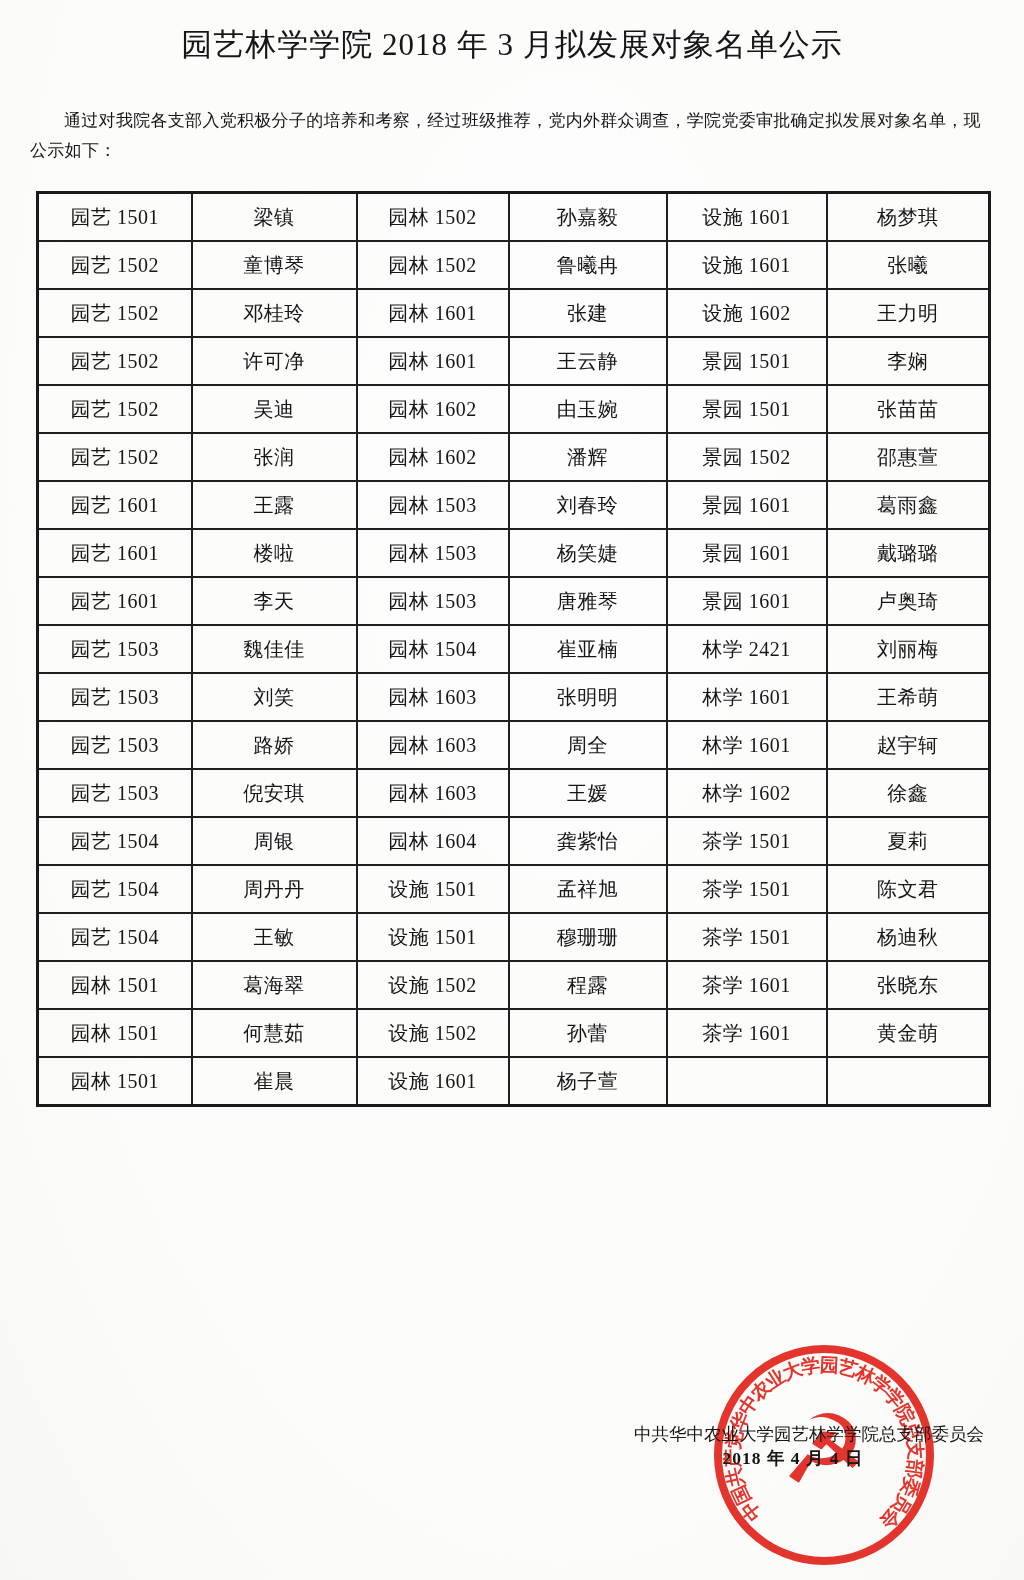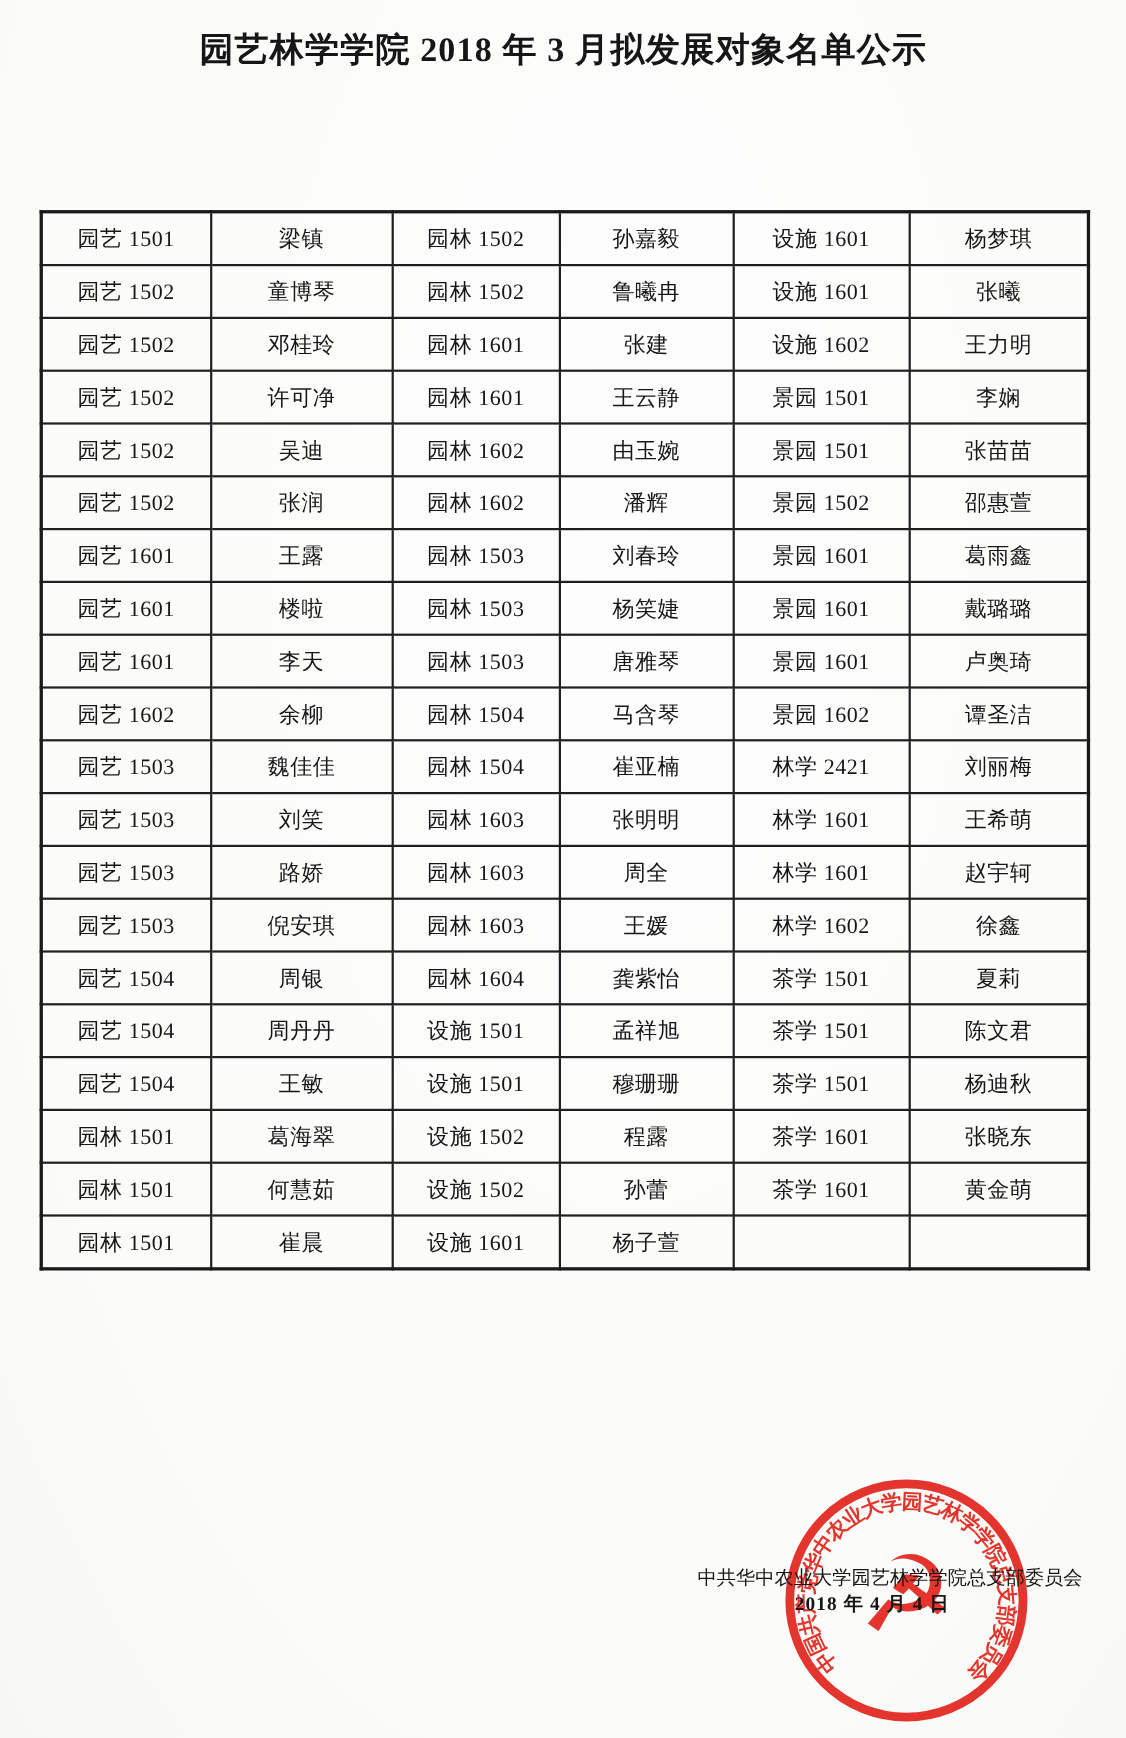--- a/index.html
+++ b/index.html
@@ -9,21 +9,21 @@
     margin:0 auto;
     background:#fcfcfb;
     background-image: radial-gradient(ellipse at 55% 30%, #fdfdfd 0%, #fbfbf9 70%, #f7f7f4 100%);
     overflow:hidden;
     font-family:"Liberation Serif","DejaVu Serif",serif;
     color:#161616;
   }
   .title {
     position:absolute; top:24px; left:0; width:100%;
     text-align:center;
-    font-size:31px; font-weight:bold;
+    font-size:31px; font-weight:normal;
     letter-spacing:1px;
     margin:0;
   }
   .intro {
     position:absolute; top:106px; left:30px;
     width:958px;
     font-size:17px; line-height:30px;
     text-indent:2em;
     margin:0;
     letter-spacing:0.3px;
@@ -76,20 +76,21 @@
     font-size:96px;
   }
 </style>
 </head>
 <body>
 
 <div class="page">
 
   <h1 class="title">园艺林学学院 2018 年 3 月拟发展对象名单公示</h1>
 
+  <p class="intro">通过对我院各支部入党积极分子的培养和考察，经过班级推荐，党内外群众调查，学院党委审批确定拟发展对象名单，现公示如下：</p>
 
   <table class="roster">
     <colgroup>
       <col style="width:154px">
       <col style="width:165px">
       <col style="width:152px">
       <col style="width:158px">
       <col style="width:160px">
       <col style="width:163px">
     </colgroup>
@@ -160,28 +161,20 @@
         </tr>
         <tr>
           <td>园艺 1601</td>
           <td>李天</td>
           <td>园林 1503</td>
           <td>唐雅琴</td>
           <td>景园 1601</td>
           <td>卢奥琦</td>
         </tr>
         <tr>
-          <td>园艺 1602</td>
-          <td>余柳</td>
-          <td>园林 1504</td>
-          <td>马含琴</td>
-          <td>景园 1602</td>
-          <td>谭圣洁</td>
-        </tr>
-        <tr>
           <td>园艺 1503</td>
           <td>魏佳佳</td>
           <td>园林 1504</td>
           <td>崔亚楠</td>
           <td>林学 2421</td>
           <td>刘丽梅</td>
         </tr>
         <tr>
           <td>园艺 1503</td>
           <td>刘笑</td>

